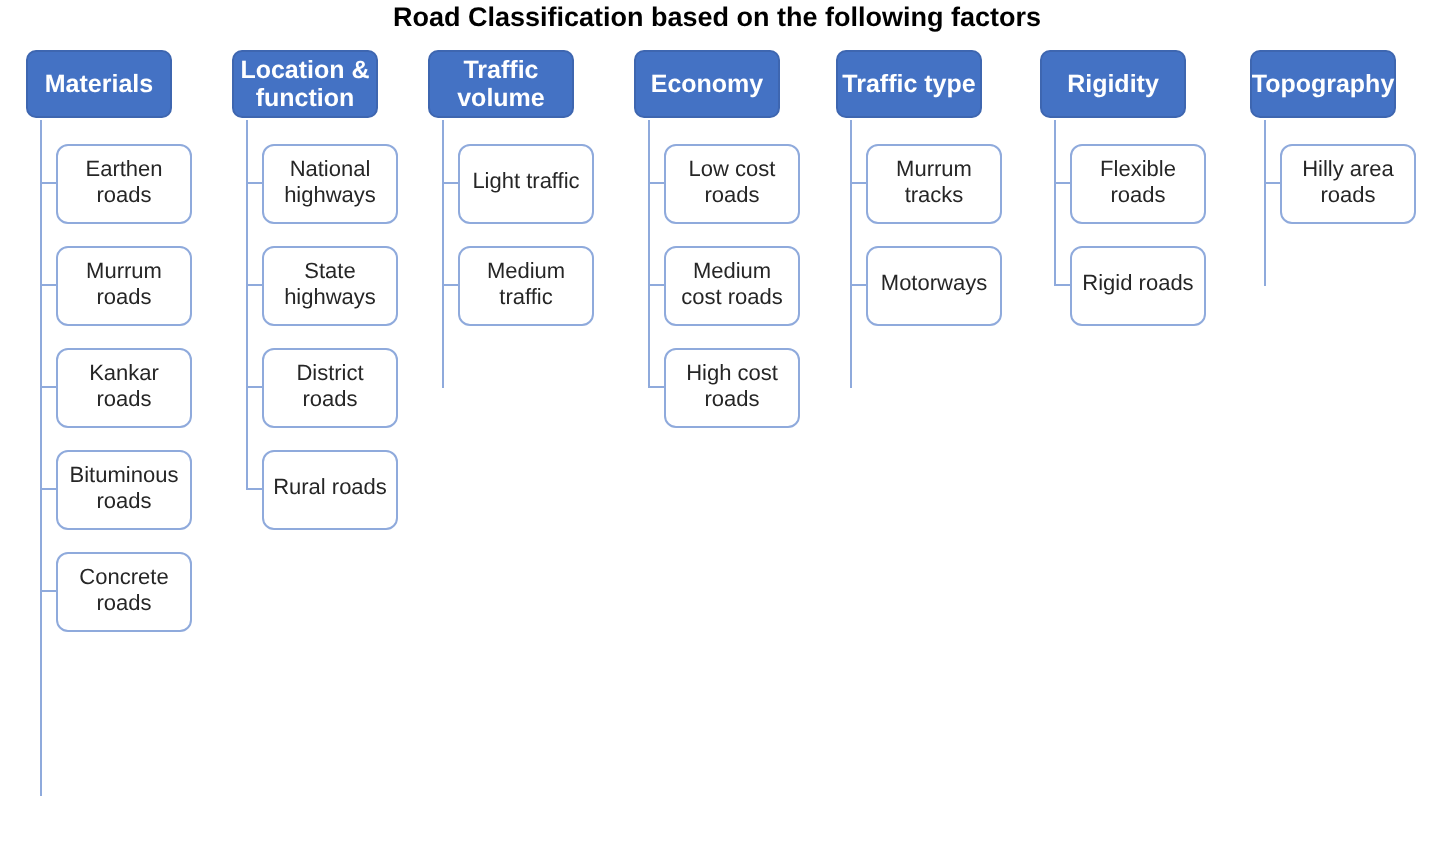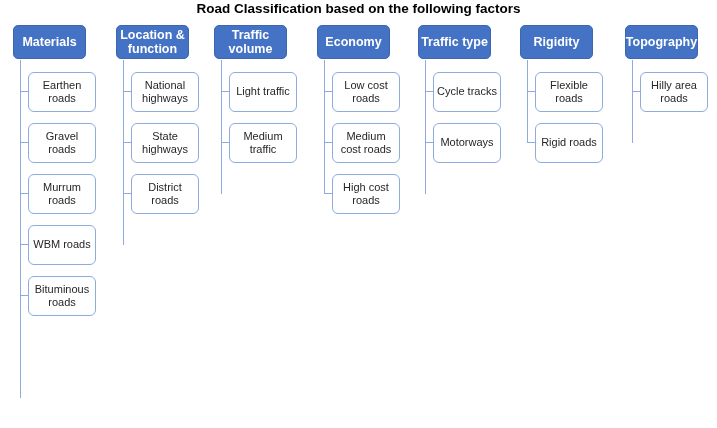--- a/index.html
+++ b/index.html
@@ -46,36 +46,37 @@
 
 <div class="title">Road Classification based on the following factors</div>
 
 <div class="col" style="left:13px">
   <div class="hdrslot">
     <div class="hdr">Materials</div>
   </div>
   <div class="vline n7"></div>
   <div class="kids">
     <div class="kid">Earthen roads</div>
-    <div class="kid">Gravel roads</div>
     <div class="kid">Murrum roads</div>
-    <div class="kid">WBM roads</div>
+    <div class="kid">Kankar roads</div>
     <div class="kid">Bituminous roads</div>
+    <div class="kid">Concrete roads</div>
   </div>
 </div>
 
 <div class="col" style="left:116px">
   <div class="hdrslot">
     <div class="hdr">Location &amp; function</div>
   </div>
   <div class="vline n4"></div>
   <div class="kids">
     <div class="kid">National highways</div>
     <div class="kid">State highways</div>
     <div class="kid">District roads</div>
+    <div class="kid">Rural roads</div>
   </div>
 </div>
 
 <div class="col" style="left:214px">
   <div class="hdrslot">
     <div class="hdr">Traffic volume</div>
   </div>
   <div class="vline n3"></div>
   <div class="kids">
     <div class="kid">Light traffic</div>
@@ -94,21 +95,21 @@
     <div class="kid">High cost roads</div>
   </div>
 </div>
 
 <div class="col" style="left:418px">
   <div class="hdrslot">
     <div class="hdr">Traffic type</div>
   </div>
   <div class="vline n3"></div>
   <div class="kids">
-    <div class="kid">Cycle tracks</div>
+    <div class="kid">Murrum tracks</div>
     <div class="kid">Motorways</div>
   </div>
 </div>
 
 <div class="col" style="left:520px">
   <div class="hdrslot">
     <div class="hdr">Rigidity</div>
   </div>
   <div class="vline n2"></div>
   <div class="kids">

